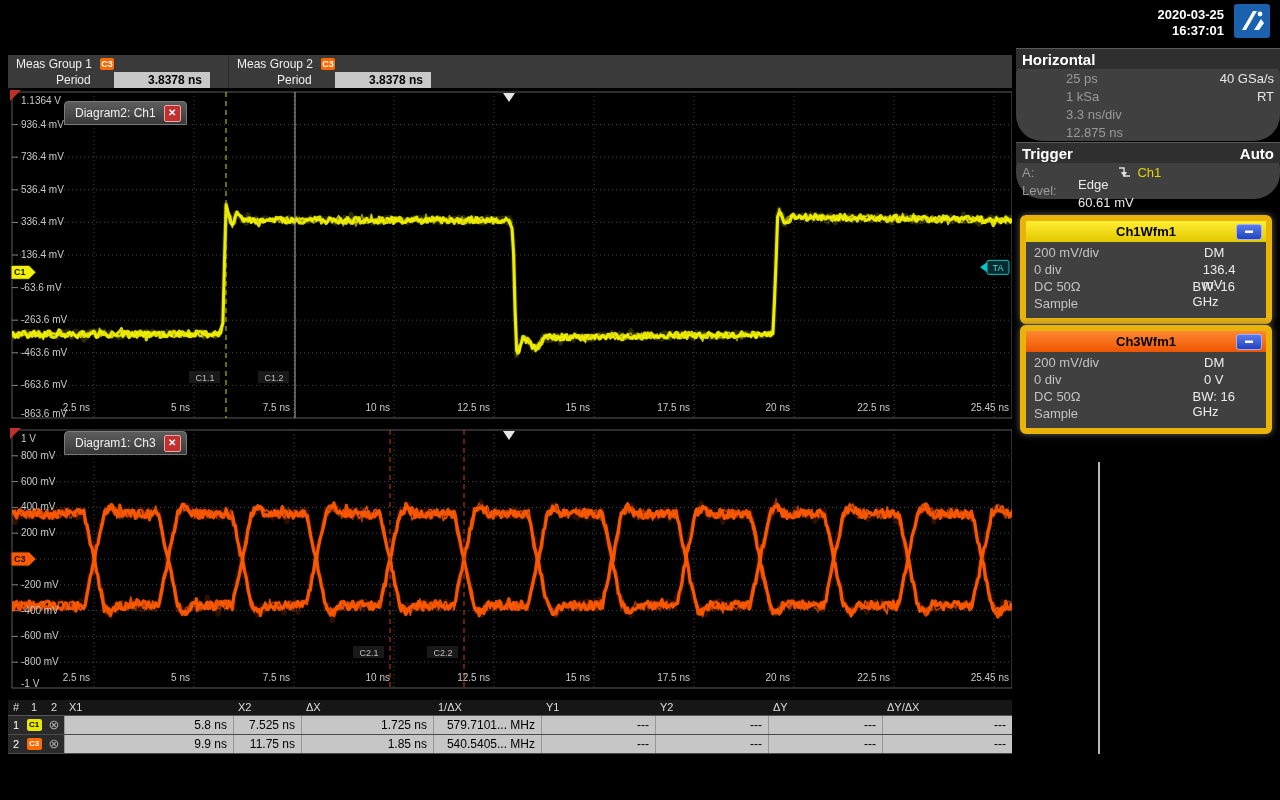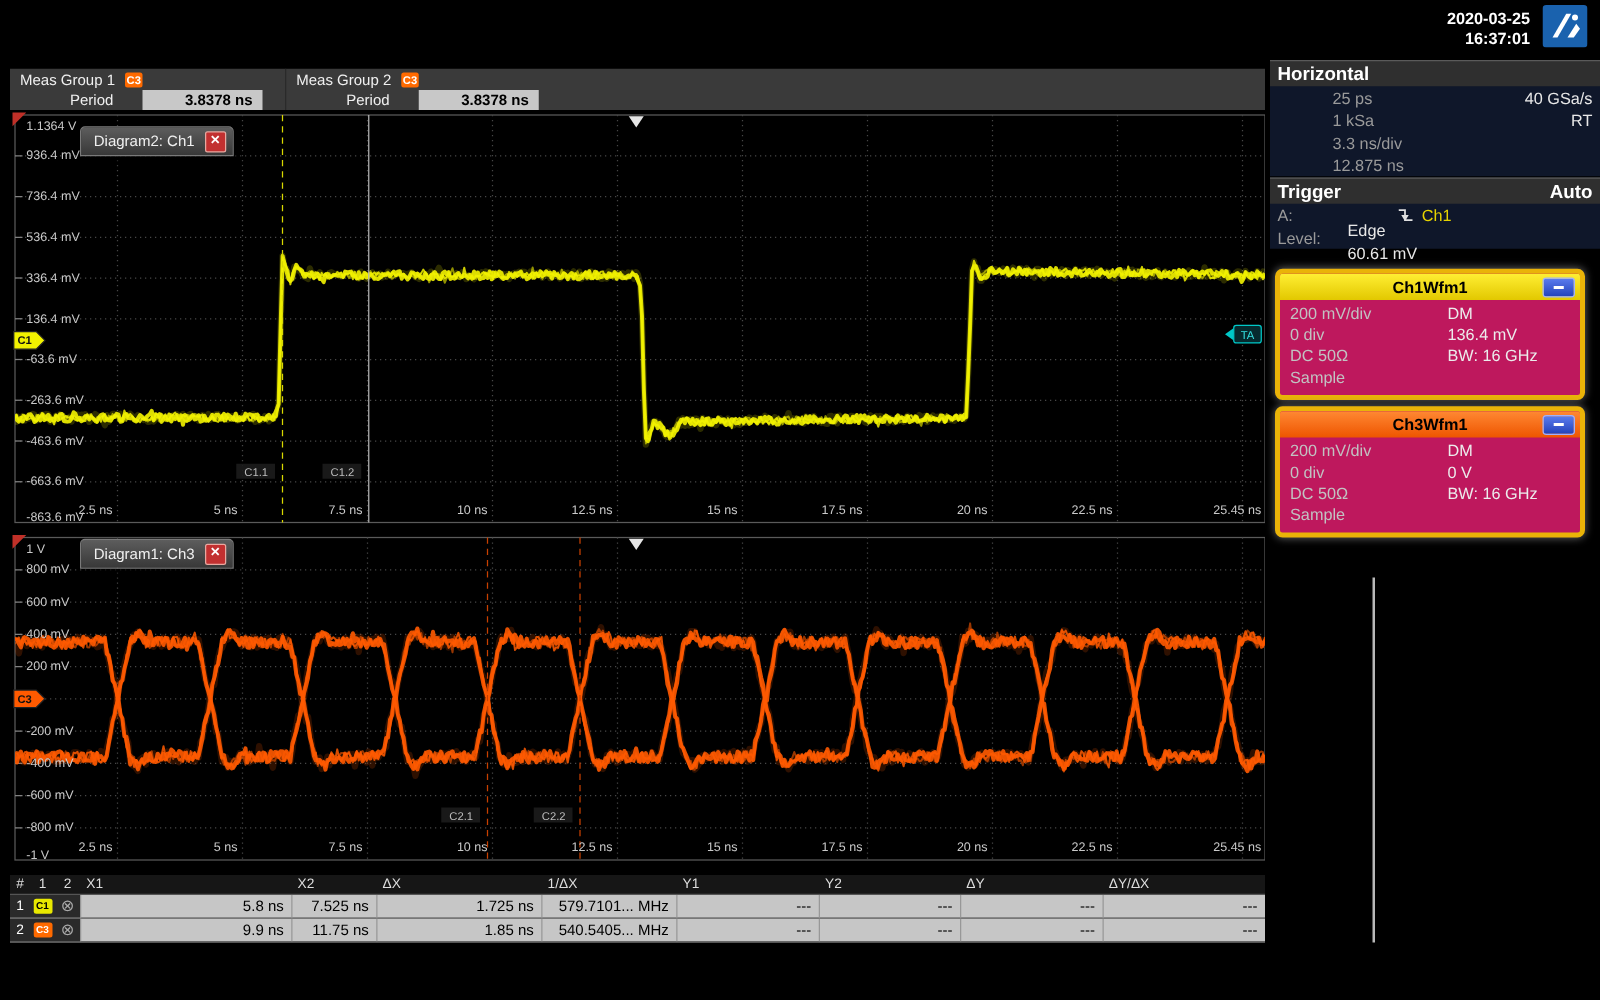--- a/index.html
+++ b/index.html
@@ -40,46 +40,46 @@
   .rt-head .hn{text-align:center;padding-left:0;}
   .rt-row{display:flex;height:18px;background:#c6c6c6;color:#000;border-bottom:1px solid #4a4a4a;}
   .rt-c0{width:16px;background:#2a2a2a;color:#fff;font-size:11px;text-align:center;line-height:18px;}
   .rt-c1{width:20px;background:#2a2a2a;display:flex;align-items:center;justify-content:center;}
   .rt-c2{width:20px;background:#2a2a2a;color:#aaa;text-align:center;line-height:17px;font-size:13px;}
   .rt-badge{min-width:15px;height:12px;line-height:12px;border-radius:2px;font-size:8px;font-weight:bold;text-align:center;}
   .rt-v{box-sizing:border-box;text-align:right;padding-right:6px;line-height:18px;border-left:1px solid #989898;}
 
   
   .sidebar{position:absolute;left:1016px;top:48px;width:264px;height:752px;}
-  .panel{position:absolute;left:0;right:0;background:#0f172a;}
+  .panel{position:absolute;left:0;right:0;background:#404040;border-radius:26px;}
   .panel-h{top:0;}
   .panel-t{top:94px;}
   .p-head{height:20px;background:#2f2f2f;border-top:1px solid #5a5a5a;display:flex;align-items:center;
           justify-content:space-between;padding:0 6px;color:#fff;font-size:15px;font-weight:bold;}
   .kv{display:flex;justify-content:space-between;align-items:center;height:18px;padding:0 6px;font-size:13px;margin-left:44px;}
   .kv .k{color:#9a9a9a;} .kv .v{color:#e8e8e8;}
   .t-row{display:flex;align-items:center;height:18px;padding:0 6px;font-size:13px;}
   .t-row .tk{width:56px;color:#9a9a9a;}
   .t-row .tv{color:#e8e8e8;margin-top:24px;}
   .ch1col{color:#e6d300;margin-left:6px;}
   .edge-ic{margin-left:10px;}
 
-  .wfbox{position:absolute;left:4px;width:240px;border:4px solid #eab308;border-radius:6px;overflow:hidden;
-         background:#be185d;box-shadow:0 0 7px #666;}
+  .wfbox{position:absolute;left:4px;width:240px;border:6px solid #eab308;border-radius:6px;overflow:hidden;
+         background:#404040;box-shadow:0 0 7px #666;}
   .wfbox.ch1{top:167px;} .wfbox.ch3{top:277px;}
   .wf-head{height:21px;display:flex;align-items:center;justify-content:center;position:relative;
            color:#000;font-size:13px;font-weight:bold;}
   .wfbox.ch1 .wf-head{background:linear-gradient(#ffee33,#e2c800);}
   .wfbox.ch3 .wf-head{background:linear-gradient(#ff8833,#ee5500);}
   .minbtn{position:absolute;right:4px;top:3px;width:24px;height:14px;border-radius:3px;cursor:pointer;
           background:linear-gradient(#5a7bee,#2443ba);border:1px solid #9db; border:1px solid #9fb0ff;
           color:#fff;font-size:8px;line-height:12px;text-align:center;}
   .wf-body{padding:3px 8px 5px;}
   .kv2{display:flex;height:17px;font-size:13px;}
-  .kv2 .k{width:126px;color:#c2c2c2;} .kv2 .v{color:#ececec;}
+  .kv2 .k{width:126px;color:#c2c2c2;} .kv2 .v{color:#ececec;margin-left:44px;}
   .vdivider{position:absolute;left:82px;top:414px;width:2px;height:292px;background:#b8b8b8;}
 </style>
 </head>
 <body>
 
 <div class="stage">
 
   <div class="clock">
     <div>2020-03-25</div>
     <div>16:37:01</div>

